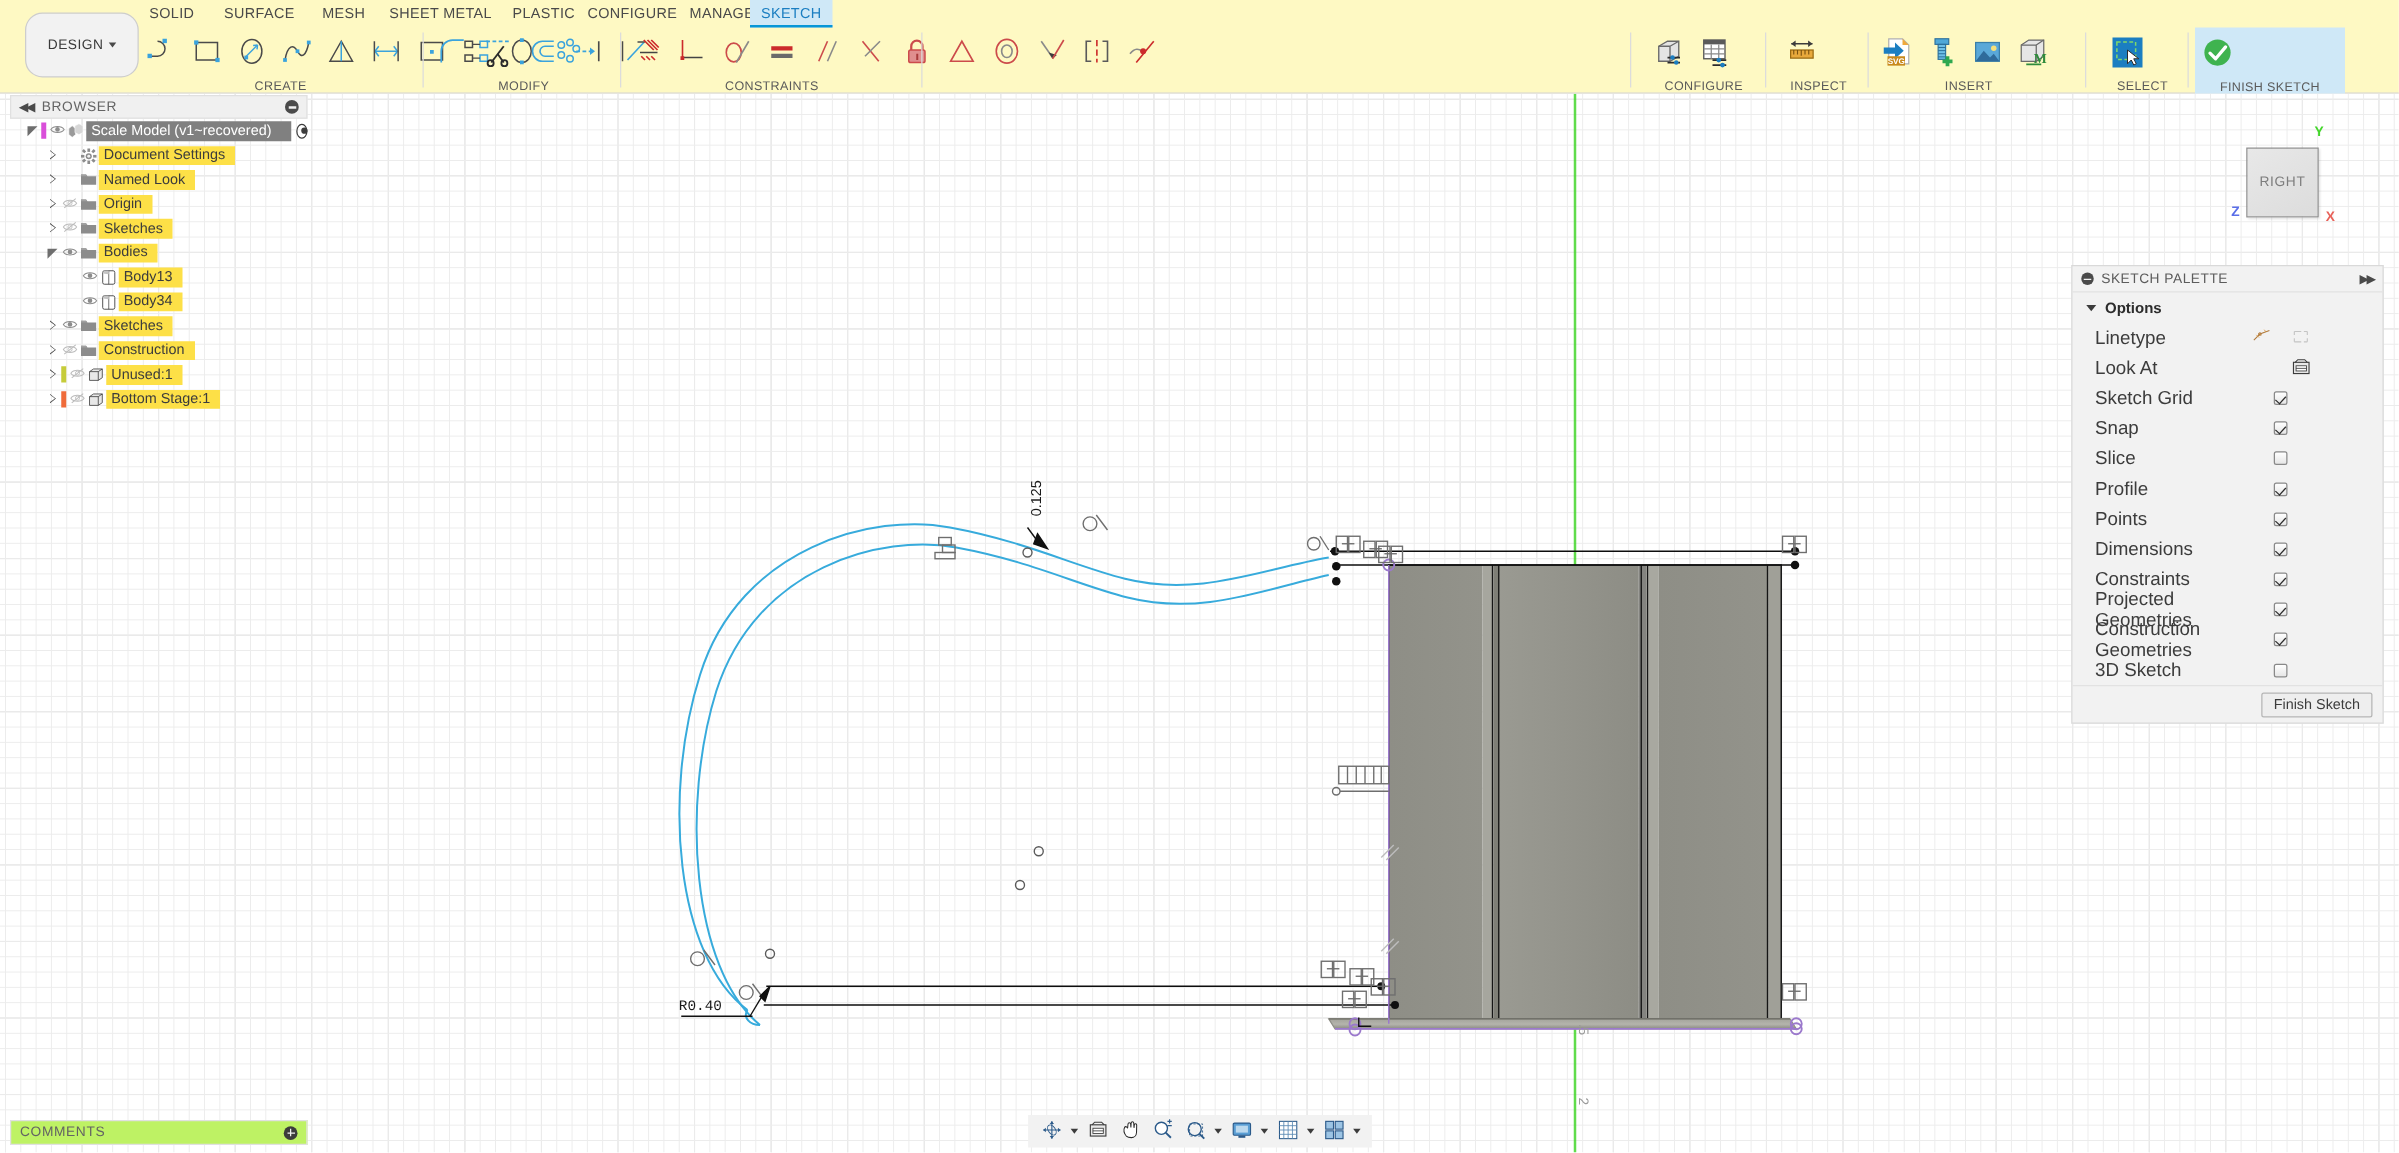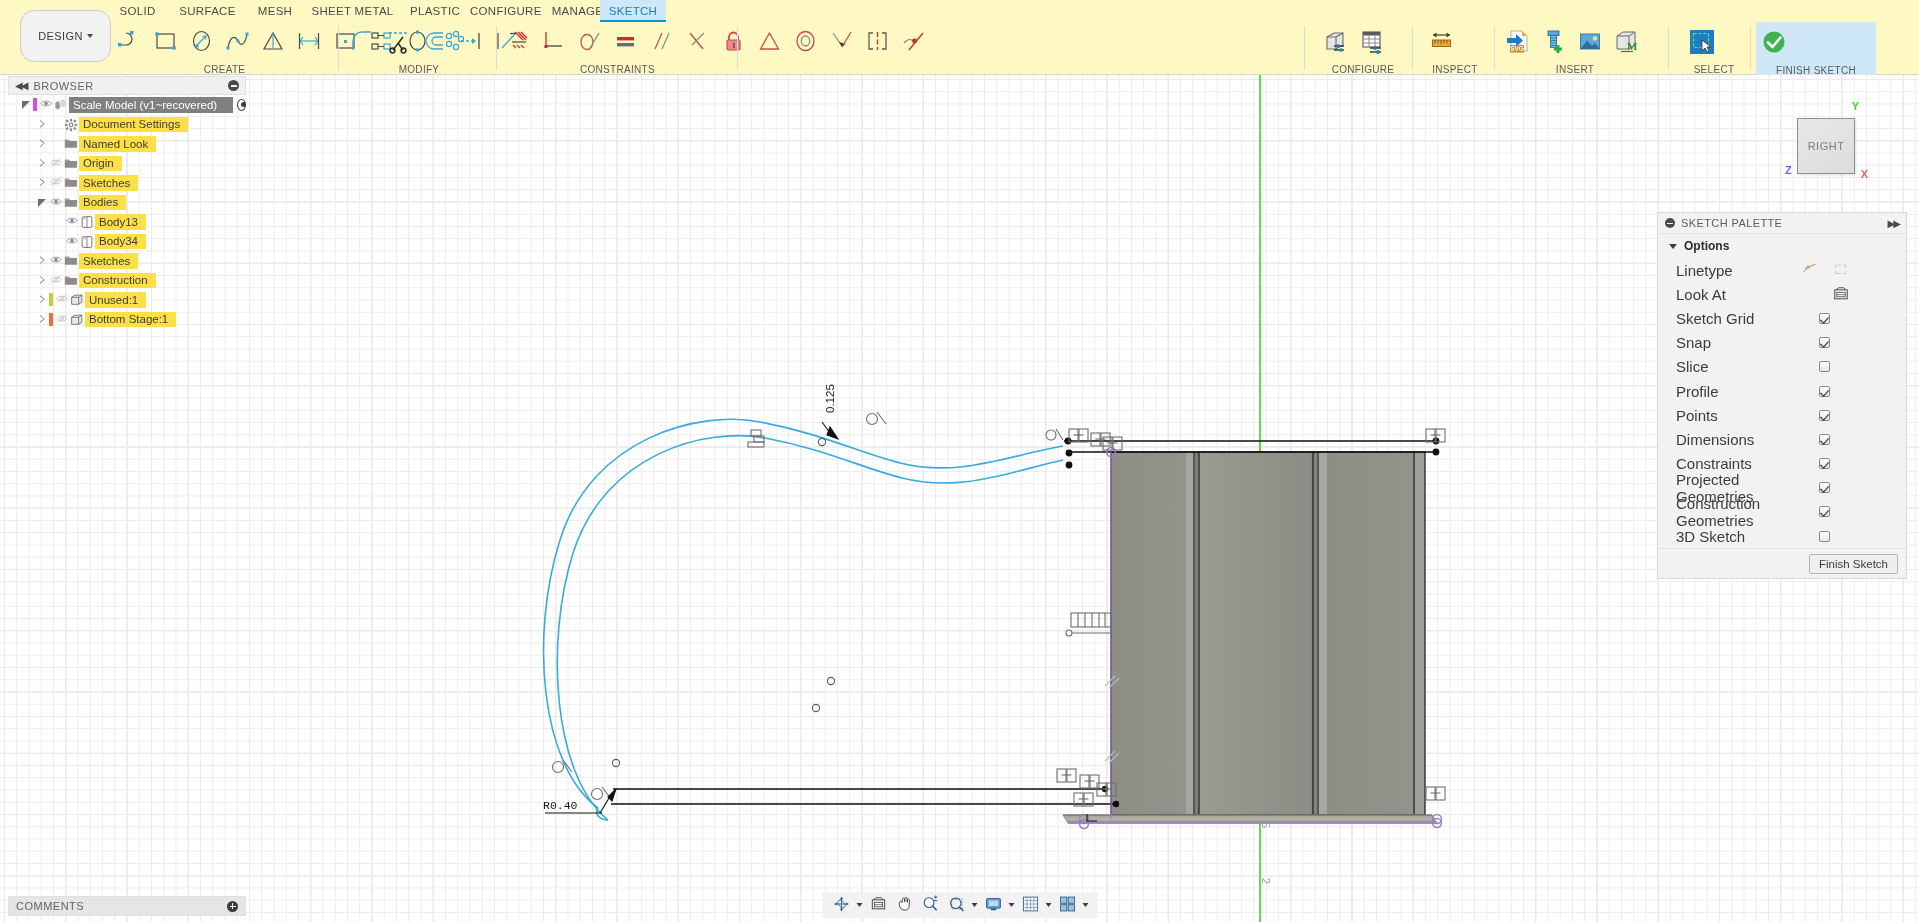--- a/index.html
+++ b/index.html
@@ -168,21 +168,21 @@
   }
   #pfoot { height:30px; border-top:1px solid #e2e2e2; display:flex; align-items:center; justify-content:flex-end; padding:0 8px;}
   #finishbtn {
     border:1px solid #b5b5b5; background:#eeeeee; padding:3px 9px;
     font-size:11.5px; color:#3c3c3c; cursor:pointer; border-radius:2px;
   }
 
   
   #comments {
     position:absolute; left:8px; bottom:6px; width:238px; height:20px;
-    background:#e5e5e5; border:1px solid #e0e0e0;
+    background:#bef264; border:1px solid #e0e0e0;
     display:flex; align-items:center; padding:0 7px;
     color:#646464; letter-spacing:.5px; font-size:11px;
   }
   #comments .plus{ margin-left:auto;width:11px;height:11px;border-radius:50%;background:#3c3c3c;position:relative;}
   #comments .plus::after{content:"";position:absolute;left:2.5px;top:5px;width:6px;height:1.5px;background:#f0f0f0;}
   #comments .plus::before{content:"";position:absolute;left:4.8px;top:2.7px;width:1.5px;height:6px;background:#f0f0f0;}
 
   #navbar {
     position:absolute; left:50%; transform:translateX(-50%); bottom:4px;
     height:26px; background:#f2f2f2; display:flex; align-items:center;

